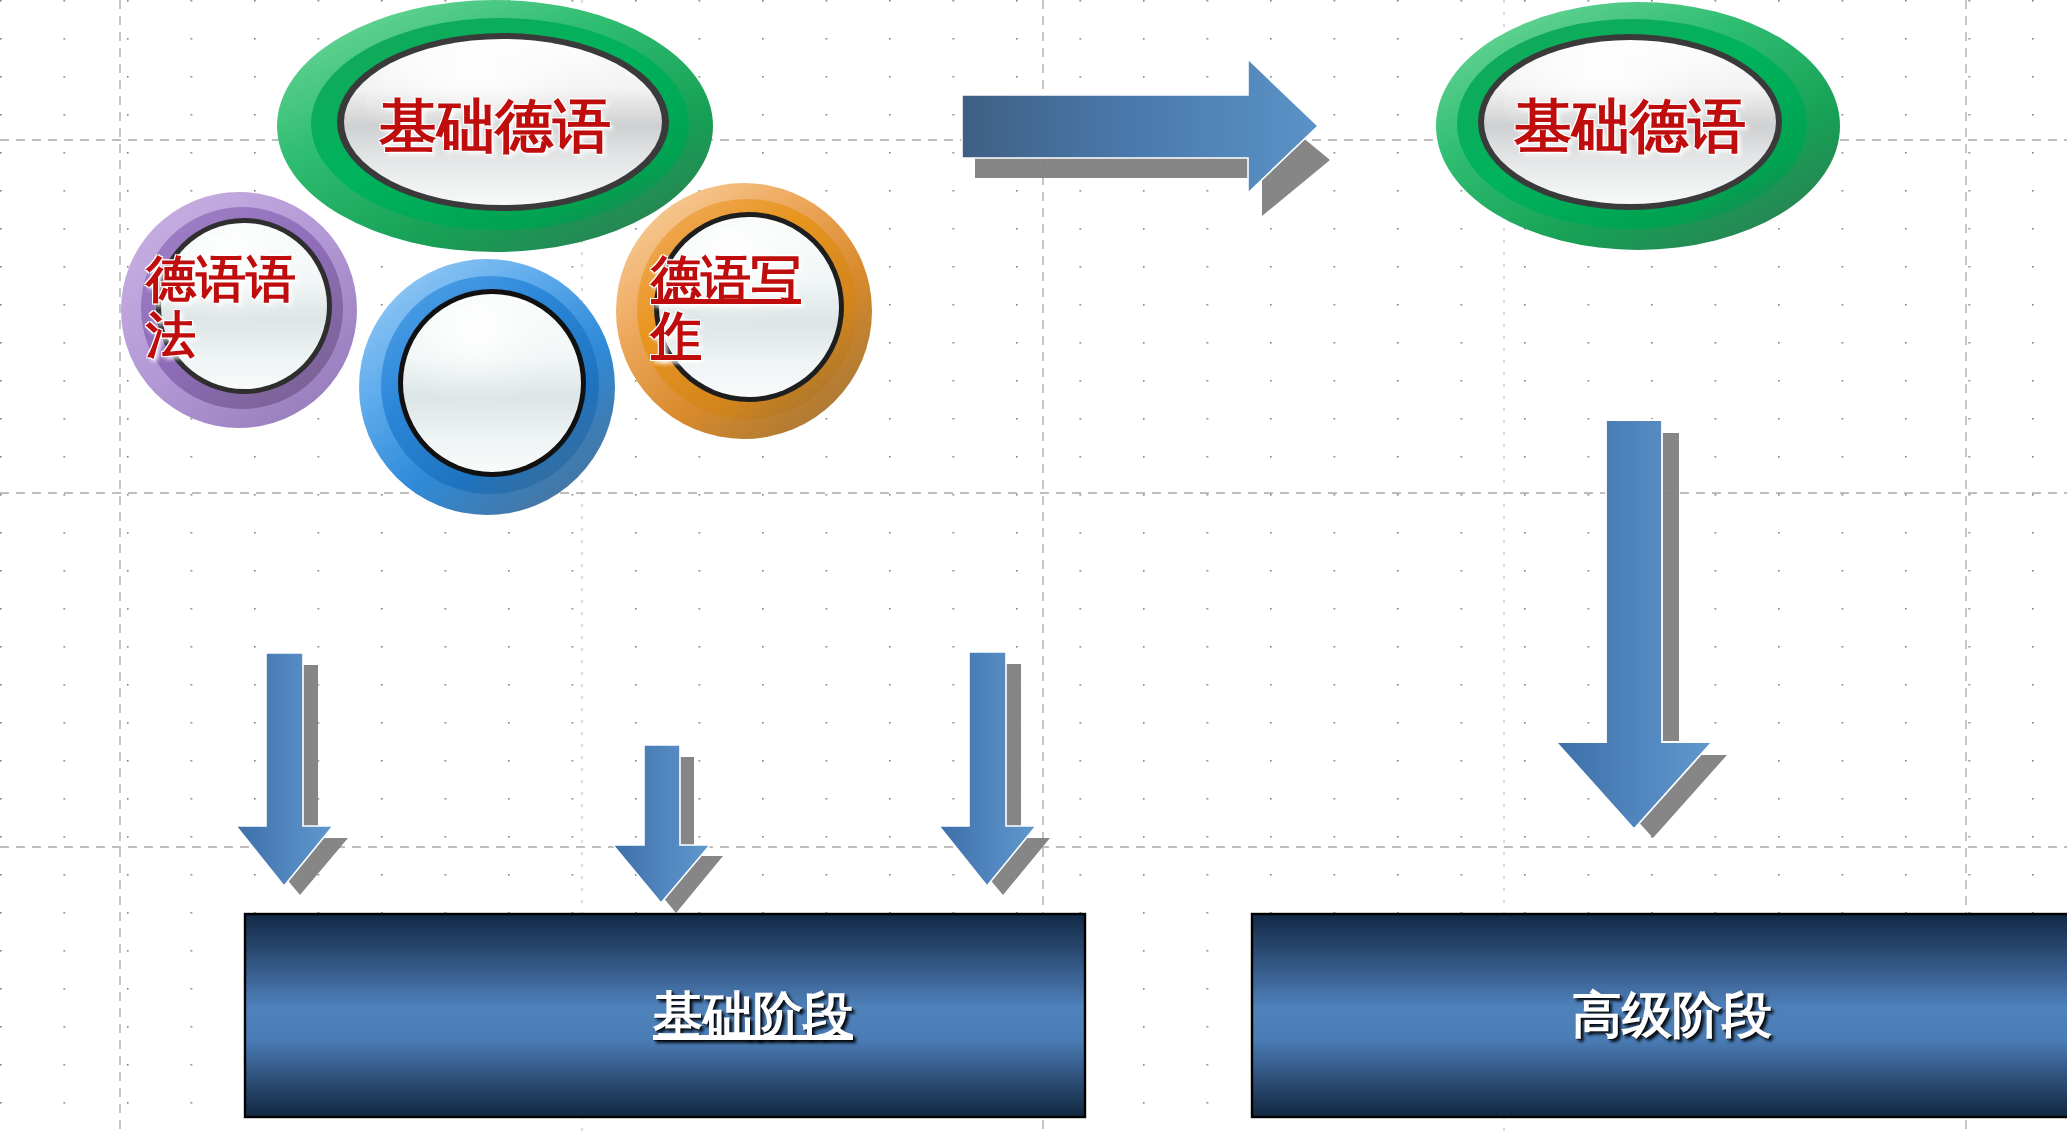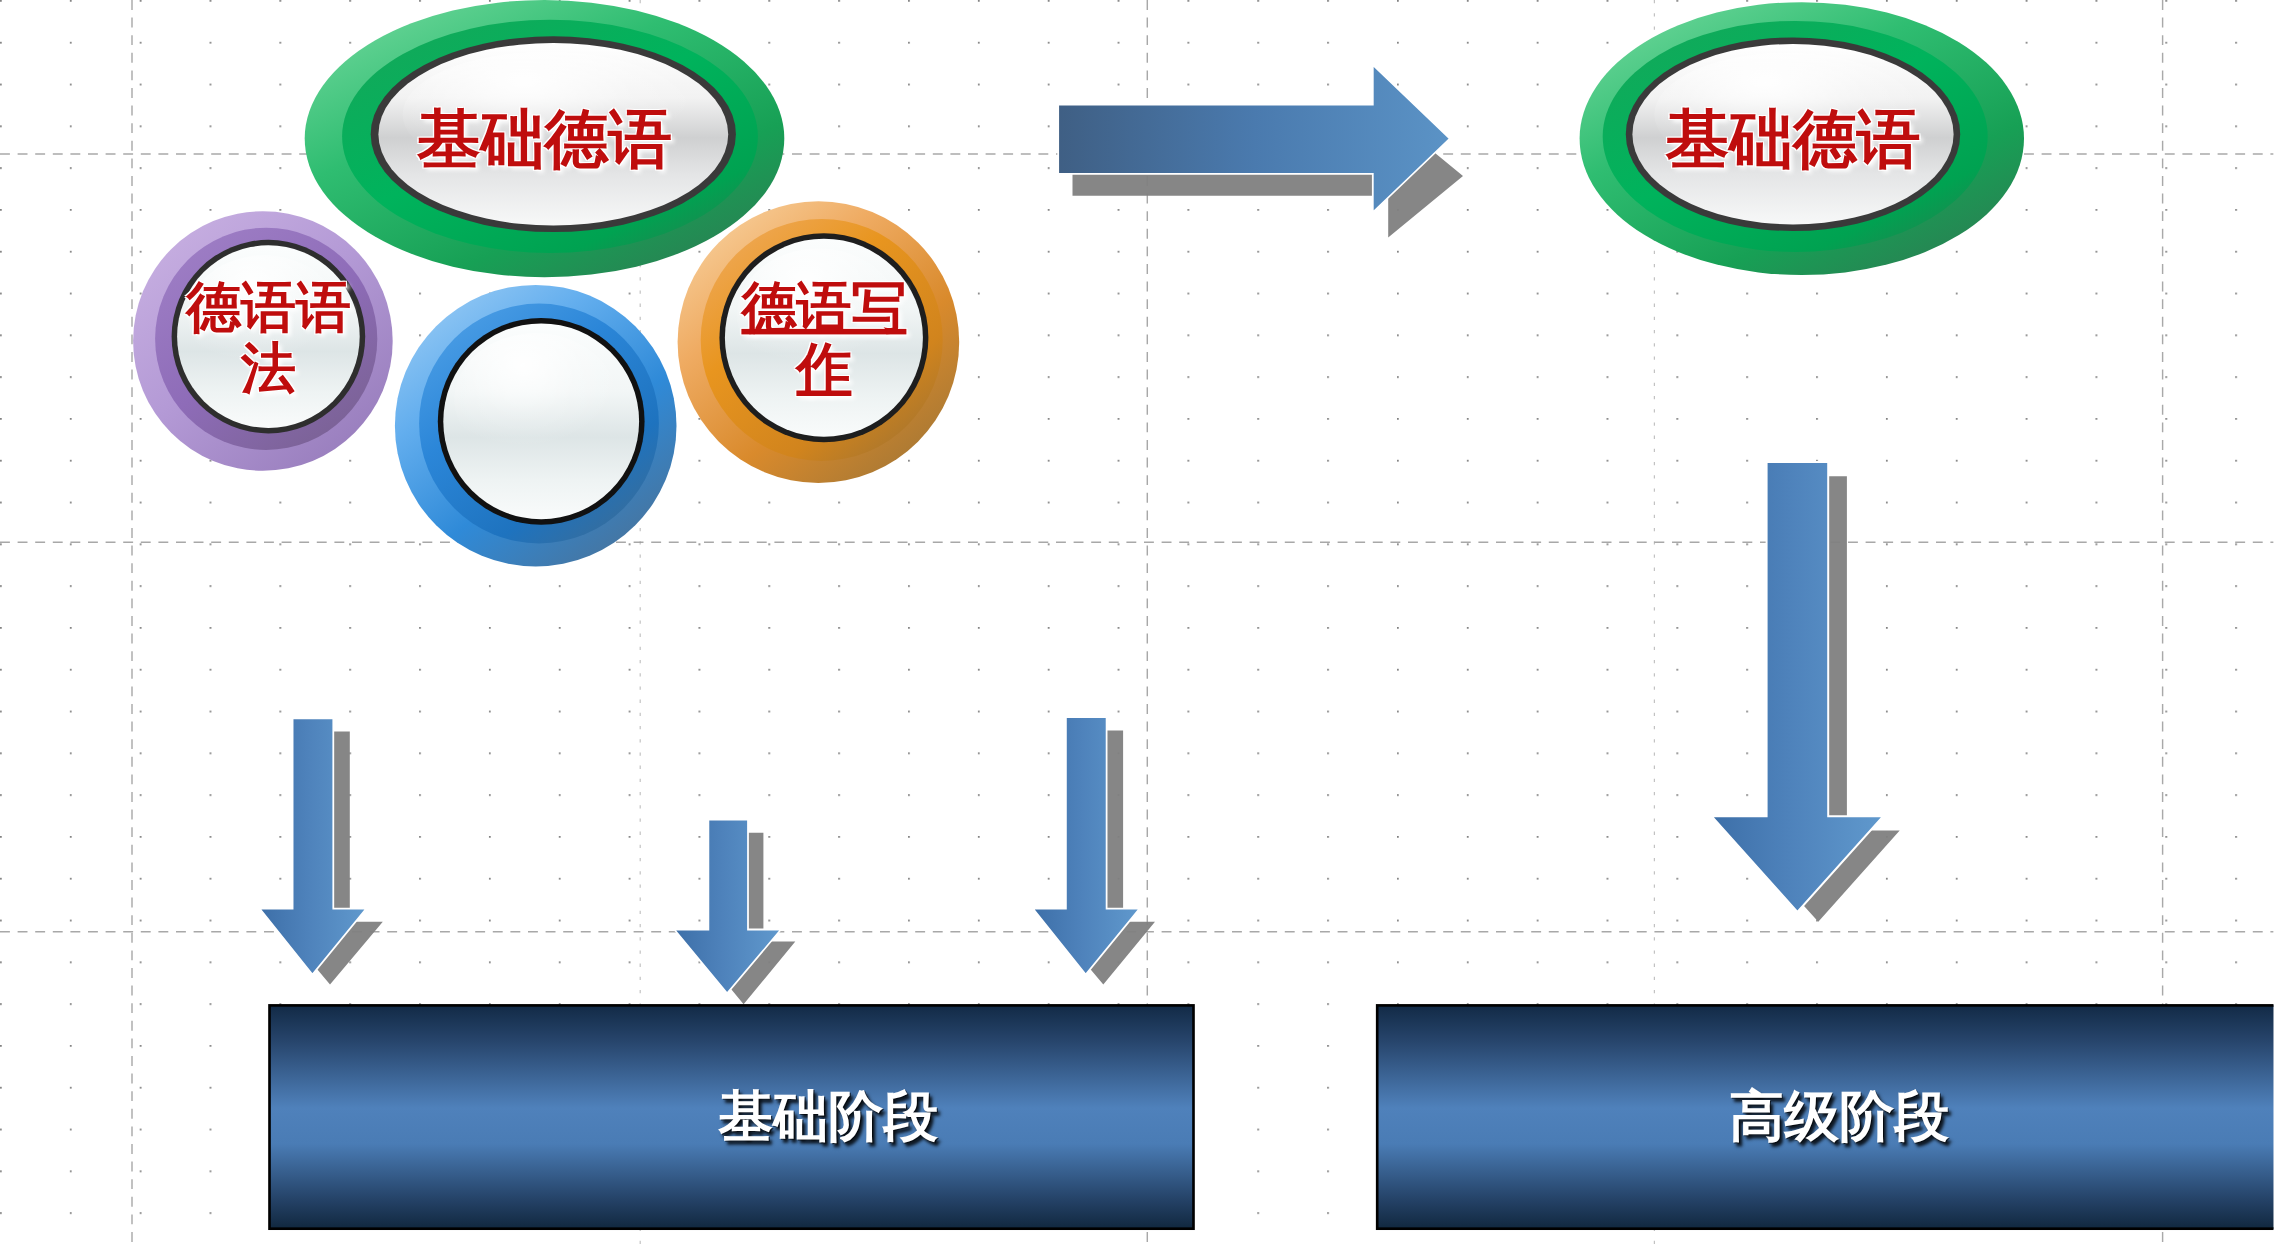--- a/index.html
+++ b/index.html
@@ -2,21 +2,21 @@
 <html><head>
 <meta charset="utf-8">
 <style>
   html,body{margin:0;padding:0;background:#ffffff;}
   body{width:2067px;height:1131px;overflow:hidden;
        font-family:"DejaVu Sans","Liberation Sans",sans-serif;}
   #canvas{position:relative;width:2067px;height:1131px;background:#fff;}
   #grid{position:absolute;inset:0;pointer-events:none;}
   #art{position:absolute;inset:0;}
   .lbl{position:absolute;display:flex;align-items:center;justify-content:center;
-       text-align:center;pointer-events:none;}
+       text-align:left;pointer-events:none;}
   .node-text{color:#bf0d0d;font-weight:700;line-height:1.12;
        text-shadow:1px 1px 0 #fff,-1px -1px 0 #fff,1px -1px 0 #fff,-1px 1px 0 #fff,
                    3px 3px 4px rgba(255,255,255,.95);}
   .bar-text{color:#ffffff;font-weight:700;line-height:1.1;
        text-shadow:3px 3px 3px rgba(0,0,0,.85),1px 1px 0 rgba(0,0,0,.6);}
 </style>
 </head>
 <body>
 
 <div id="canvas">
@@ -212,17 +212,17 @@
 
   <div class="lbl node-text" style="left:280px;top:68px;width:430px;height:116px;font-size:58px;">基础德语</div>
 
   <div class="lbl node-text" style="left:1435px;top:68px;width:390px;height:116px;font-size:58px;">基础德语</div>
 
   <div class="lbl node-text" style="left:146px;top:270px;width:196px;height:74px;font-size:50px;">德语语法</div>
 
 
   <div class="lbl node-text" style="left:651px;top:270px;width:196px;height:74px;font-size:50px;text-decoration:underline;">德语写作</div>
 
-  <div class="lbl bar-text" style="left:245px;top:914px;width:1016px;height:203px;font-size:50px;">基础阶段</div>
+  <div class="lbl bar-text" style="left:245px;top:914px;width:1016px;height:203px;font-size:50px;text-decoration:underline;">基础阶段</div>
 
   <div class="lbl bar-text" style="left:1252px;top:914px;width:840px;height:203px;font-size:50px;">高级阶段</div>
 
 </div>
 
 </body></html>

